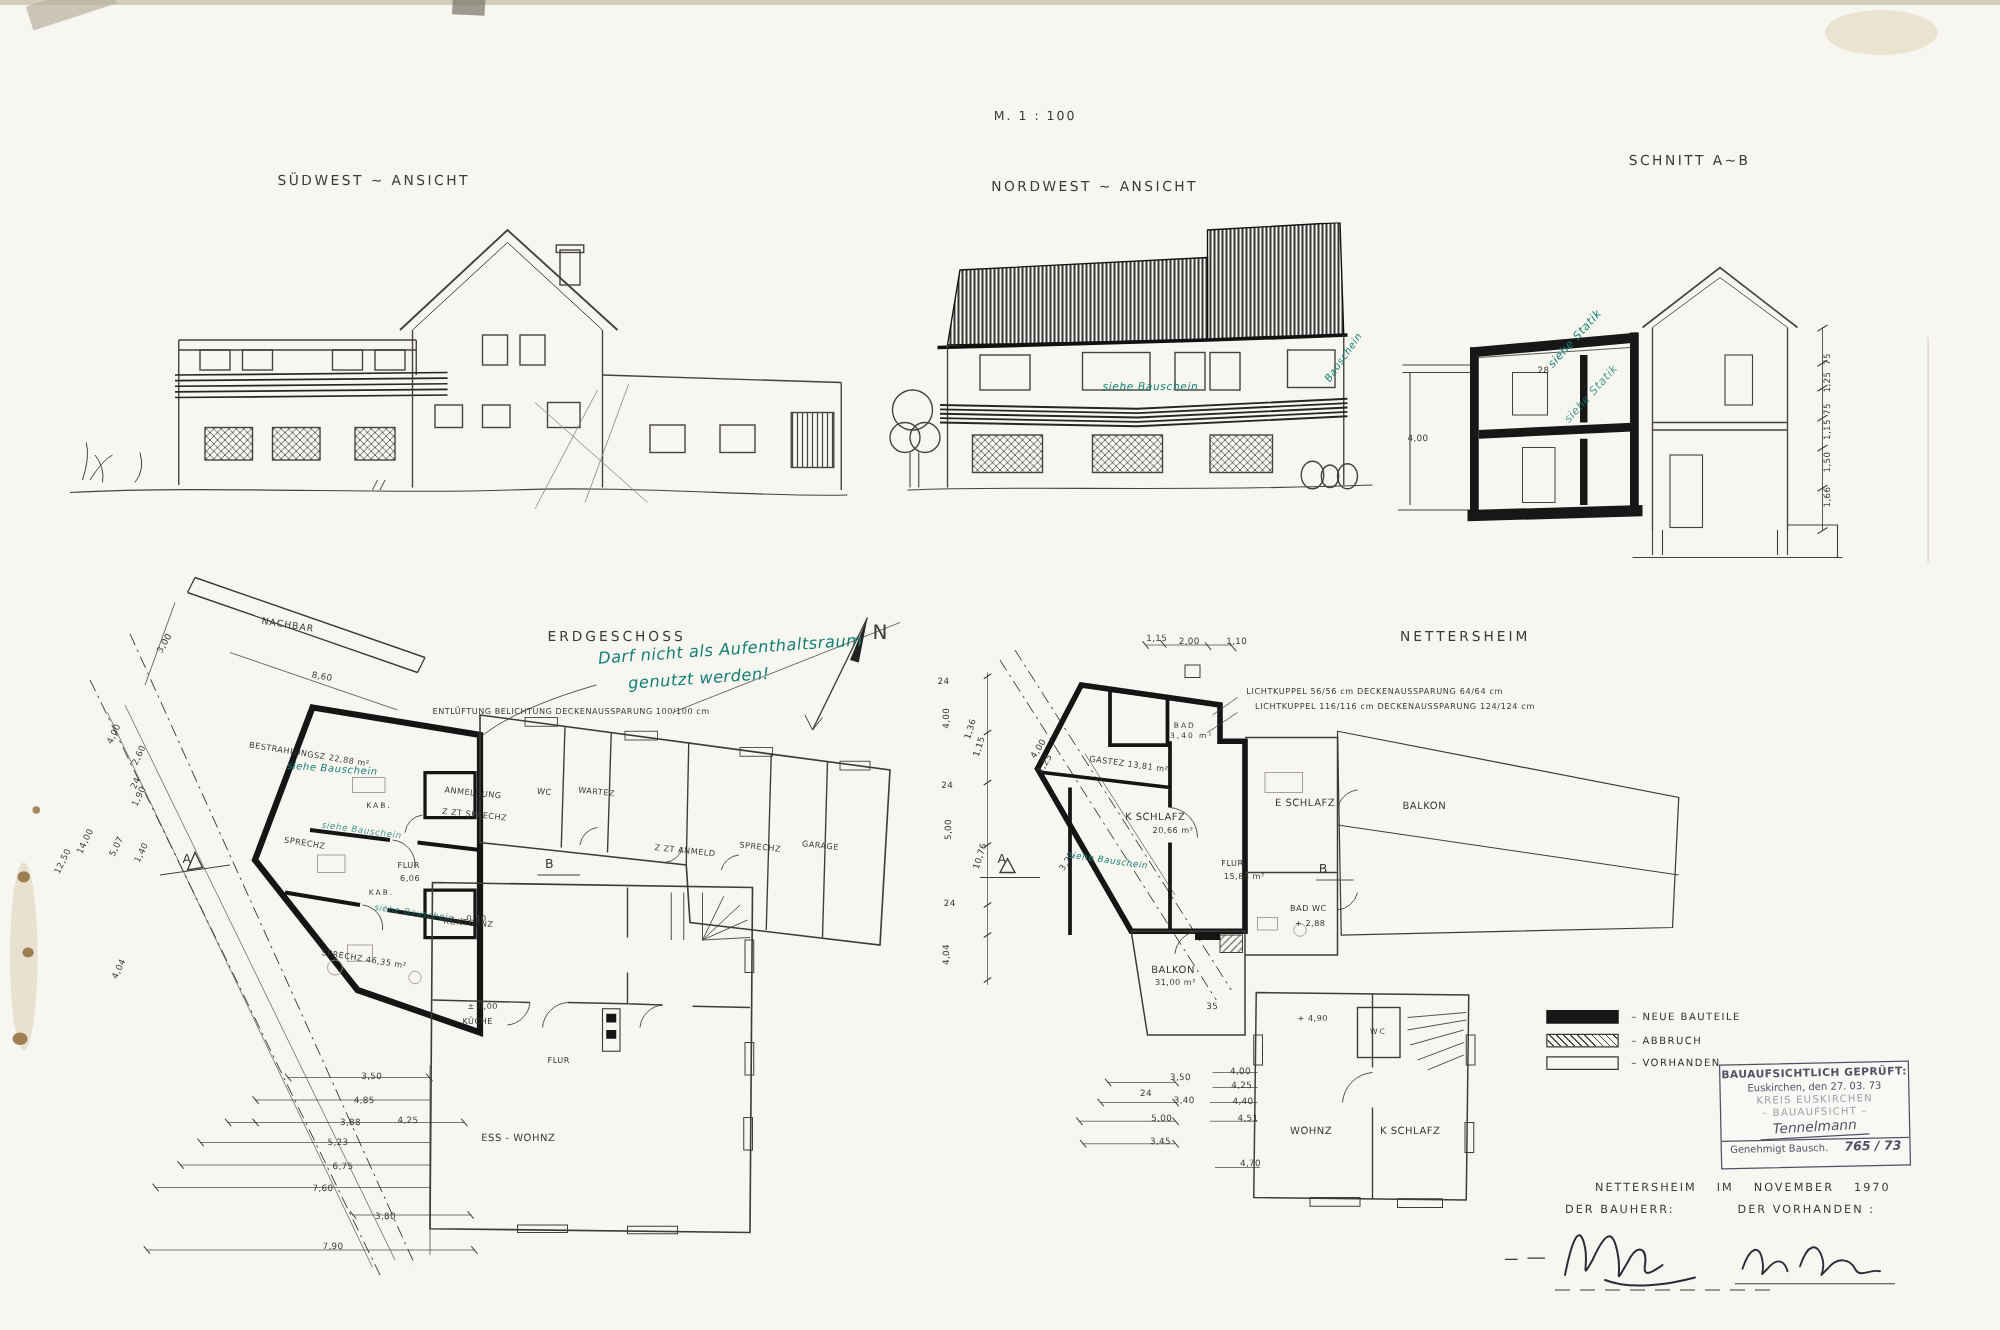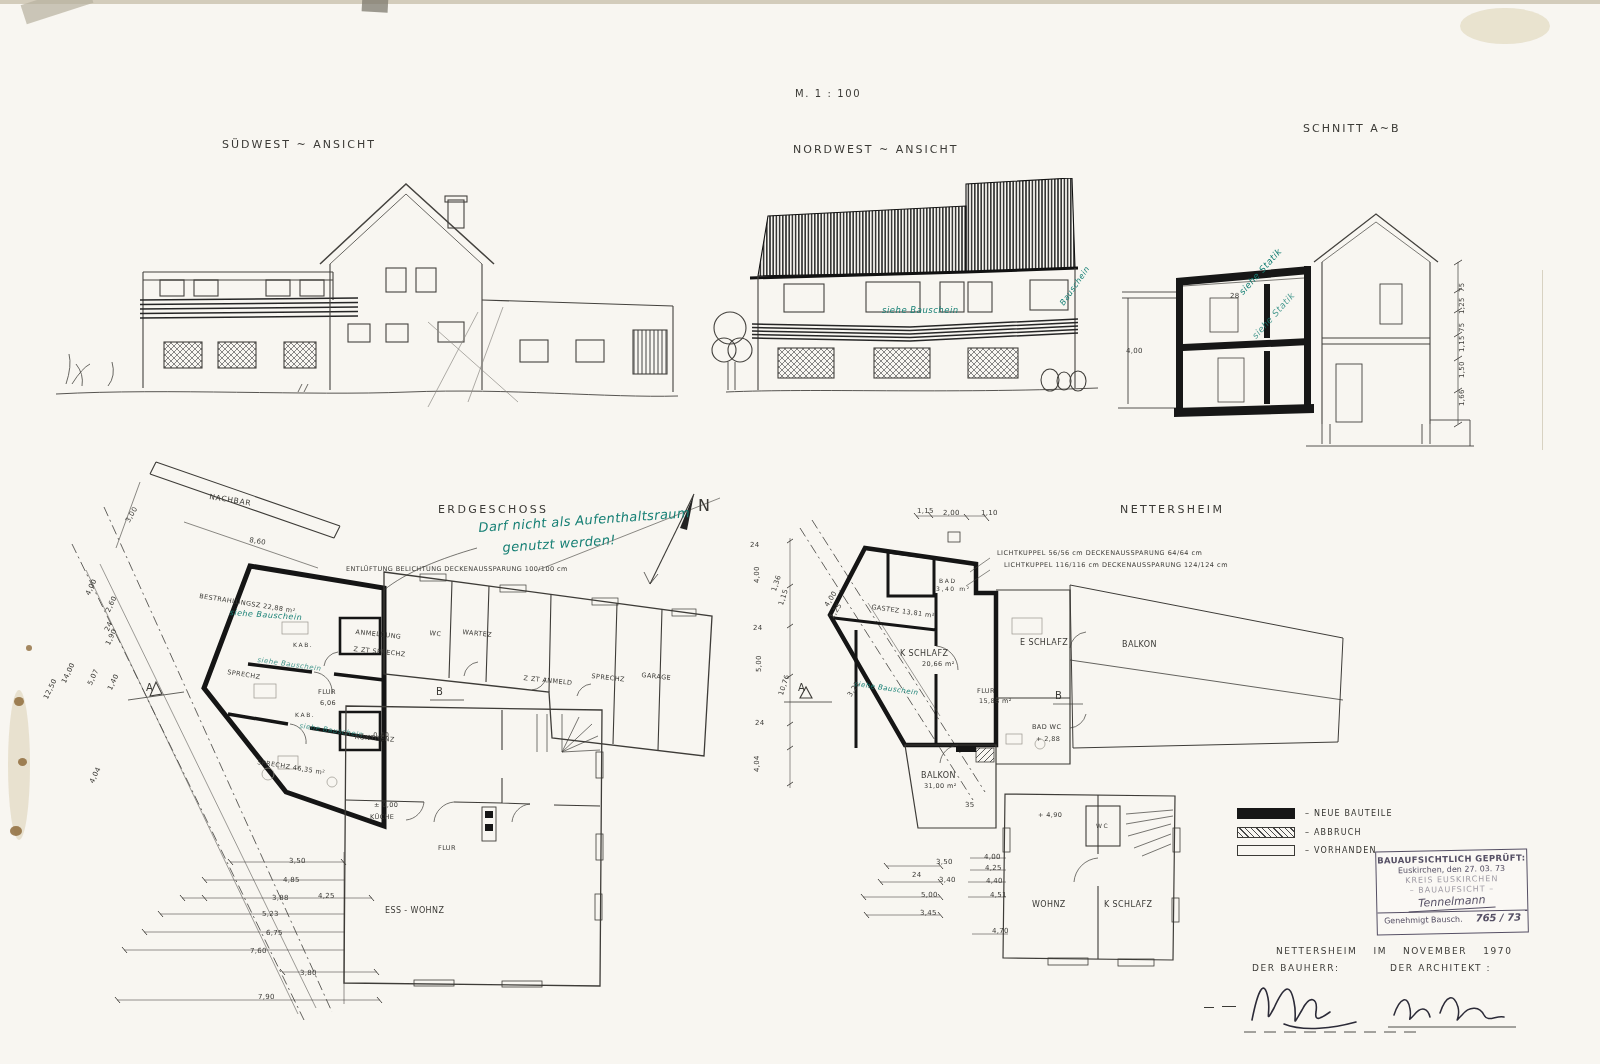--- a/index.html
+++ b/index.html
@@ -423,21 +423,21 @@
     </div>
   </div>
 
   <div class="footer-row" style="left:1252px;top:946px">
     <span>NETTERSHEIM</span>
     <span>IM</span>
     <span>NOVEMBER</span>
     <span>1970</span>
   </div>
   <span class="t" style="left:1252px;top:963px">DER BAUHERR:</span>
-  <span class="t" style="left:1390px;top:963px">DER ARCHITEKT :</span>
+  <span class="t" style="left:1390px;top:963px">DER VORHANDEN :</span>
   <svg class="abs" style="left:1244px;top:972px" width="185" height="66" viewBox="0 0 185 66">
     <path d="M8 48 C14 18 20 6 24 26 C27 40 20 54 30 36 C40 14 46 10 50 30 C54 48 46 58 58 38 C66 22 74 26 72 40 C70 52 80 44 86 40 M40 52 C60 60 90 56 112 50" fill="none" stroke="#2c2b38" stroke-width="1.6" stroke-linecap="round"></path>
     <path d="M0 60 H175" fill="none" stroke="#3b3a36" stroke-width="0.9" stroke-dasharray="12 8"></path>
   </svg>
   <svg class="abs" style="left:1388px;top:985px" width="135" height="50" viewBox="0 0 135 50">
     <path d="M6 30 C12 12 20 10 22 24 C24 34 18 38 26 30 C34 20 40 24 42 32 M52 28 C58 10 66 8 70 22 C73 34 64 40 74 30 C82 20 92 22 96 30 C100 38 108 30 116 32" fill="none" stroke="#2c2b38" stroke-width="1.5" stroke-linecap="round"></path>
     <path d="M0 42 H128" fill="none" stroke="#3b3a36" stroke-width="0.9"></path>
   </svg>
   <div class="abs" style="left:1222px;top:1006px;width:14px;height:0;border-top:1px solid #3b3a36"></div>
   <div class="abs" style="left:1204px;top:1007px;width:10px;height:0;border-top:1px solid #3b3a36"></div>

